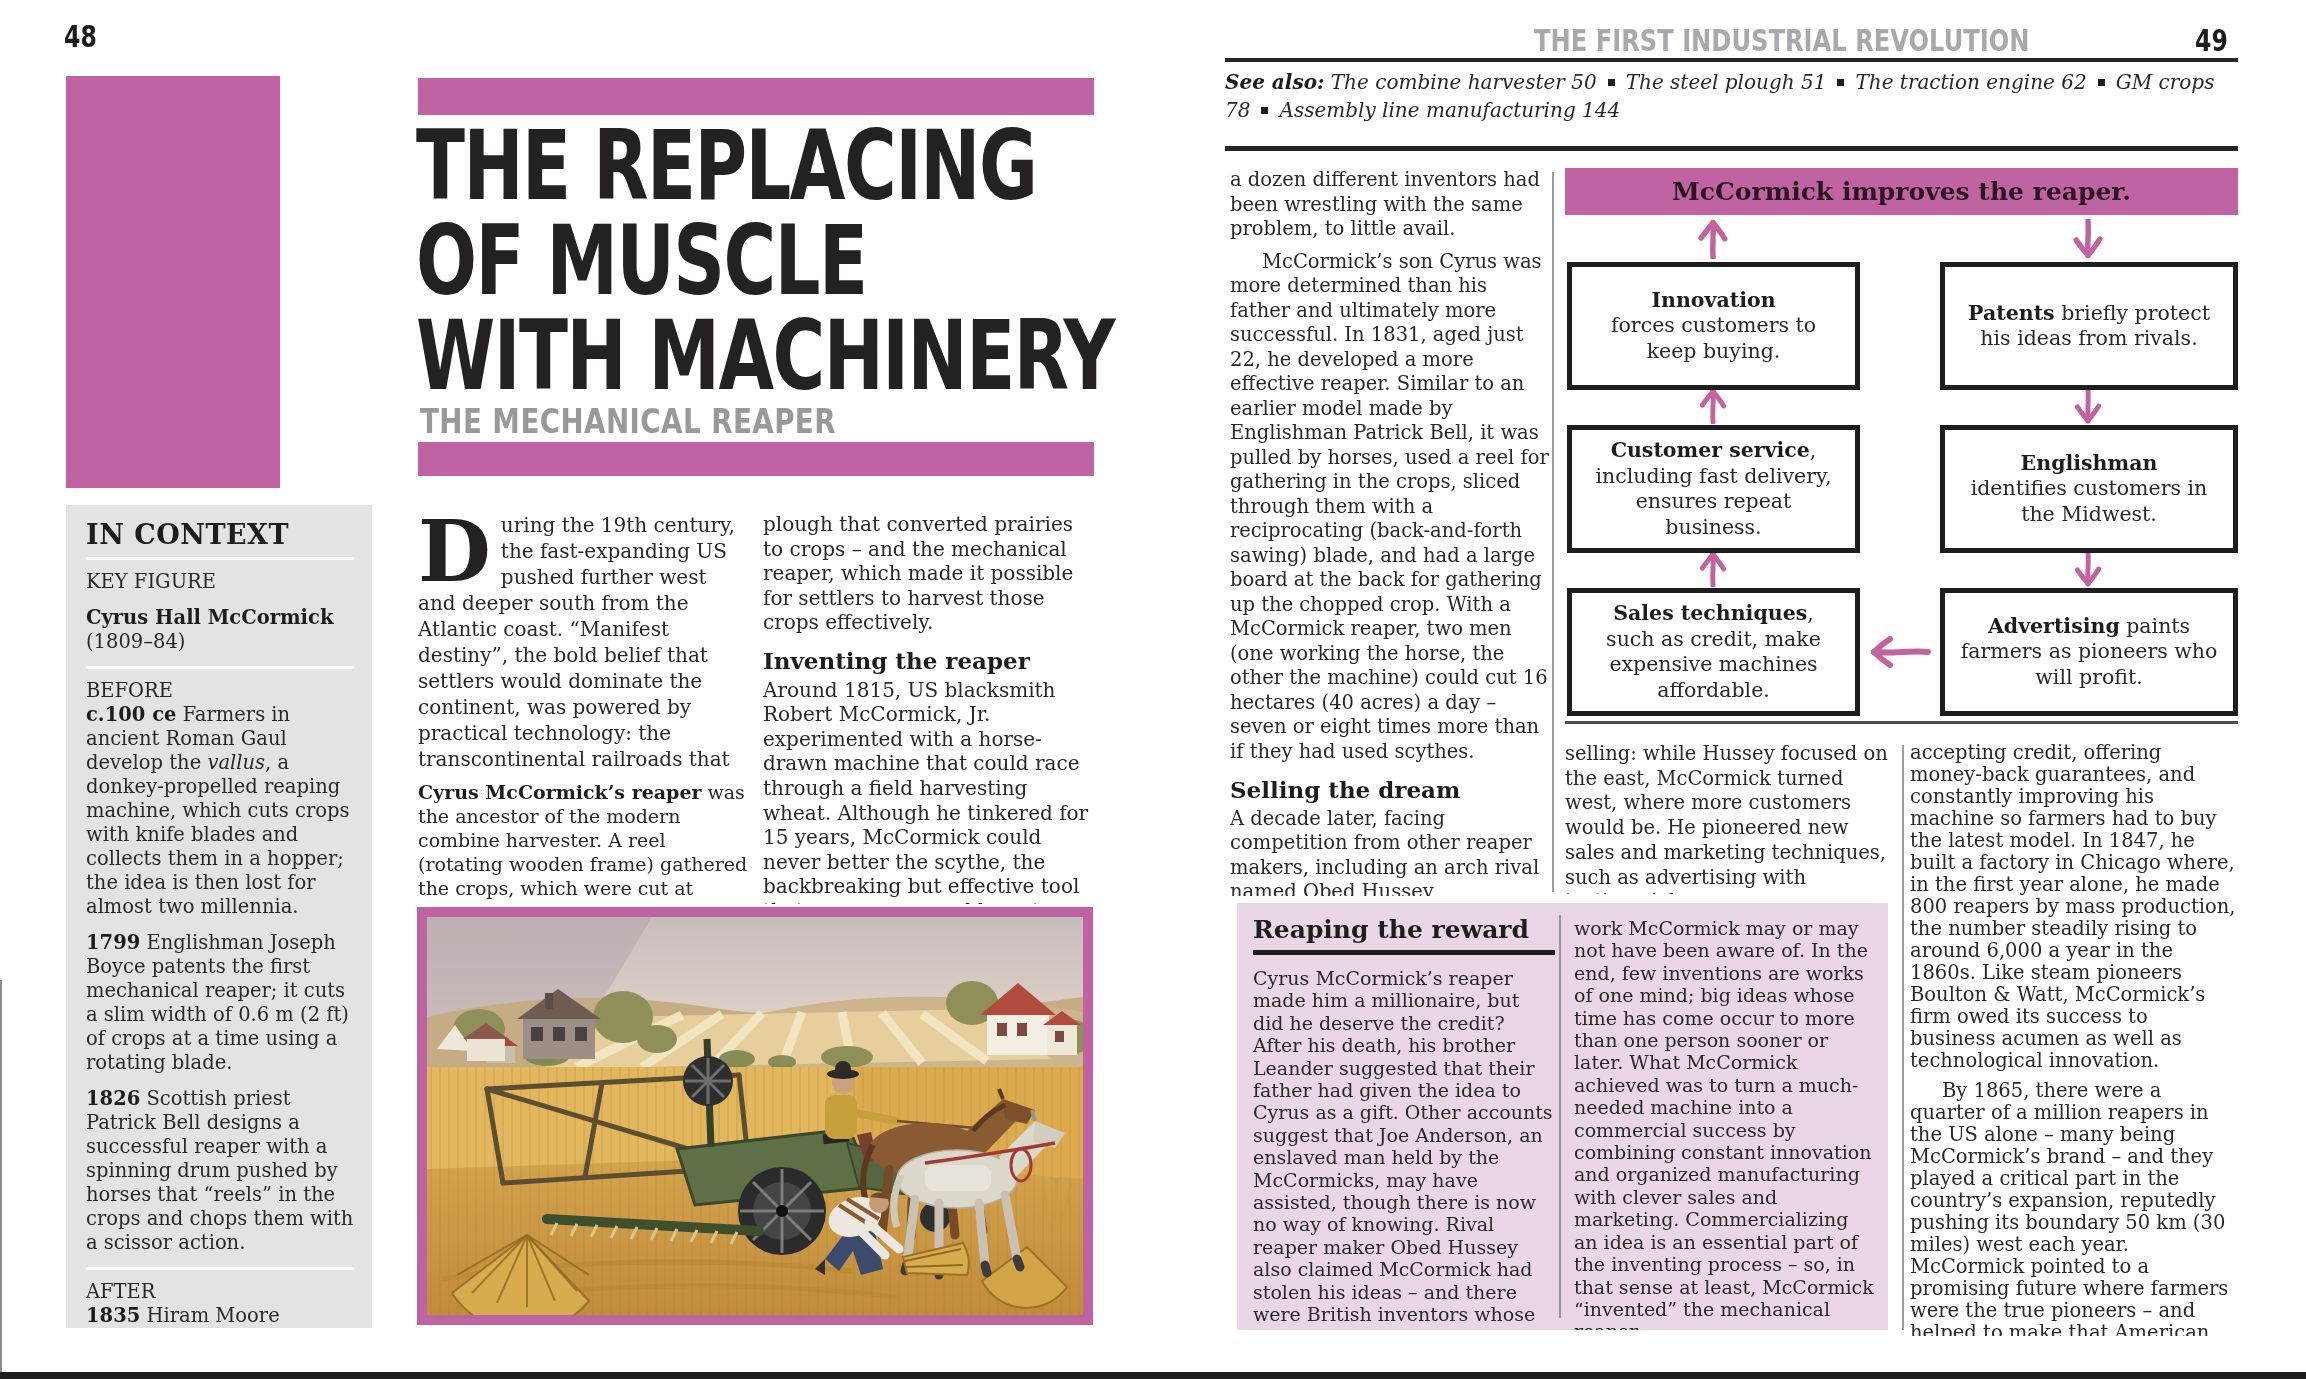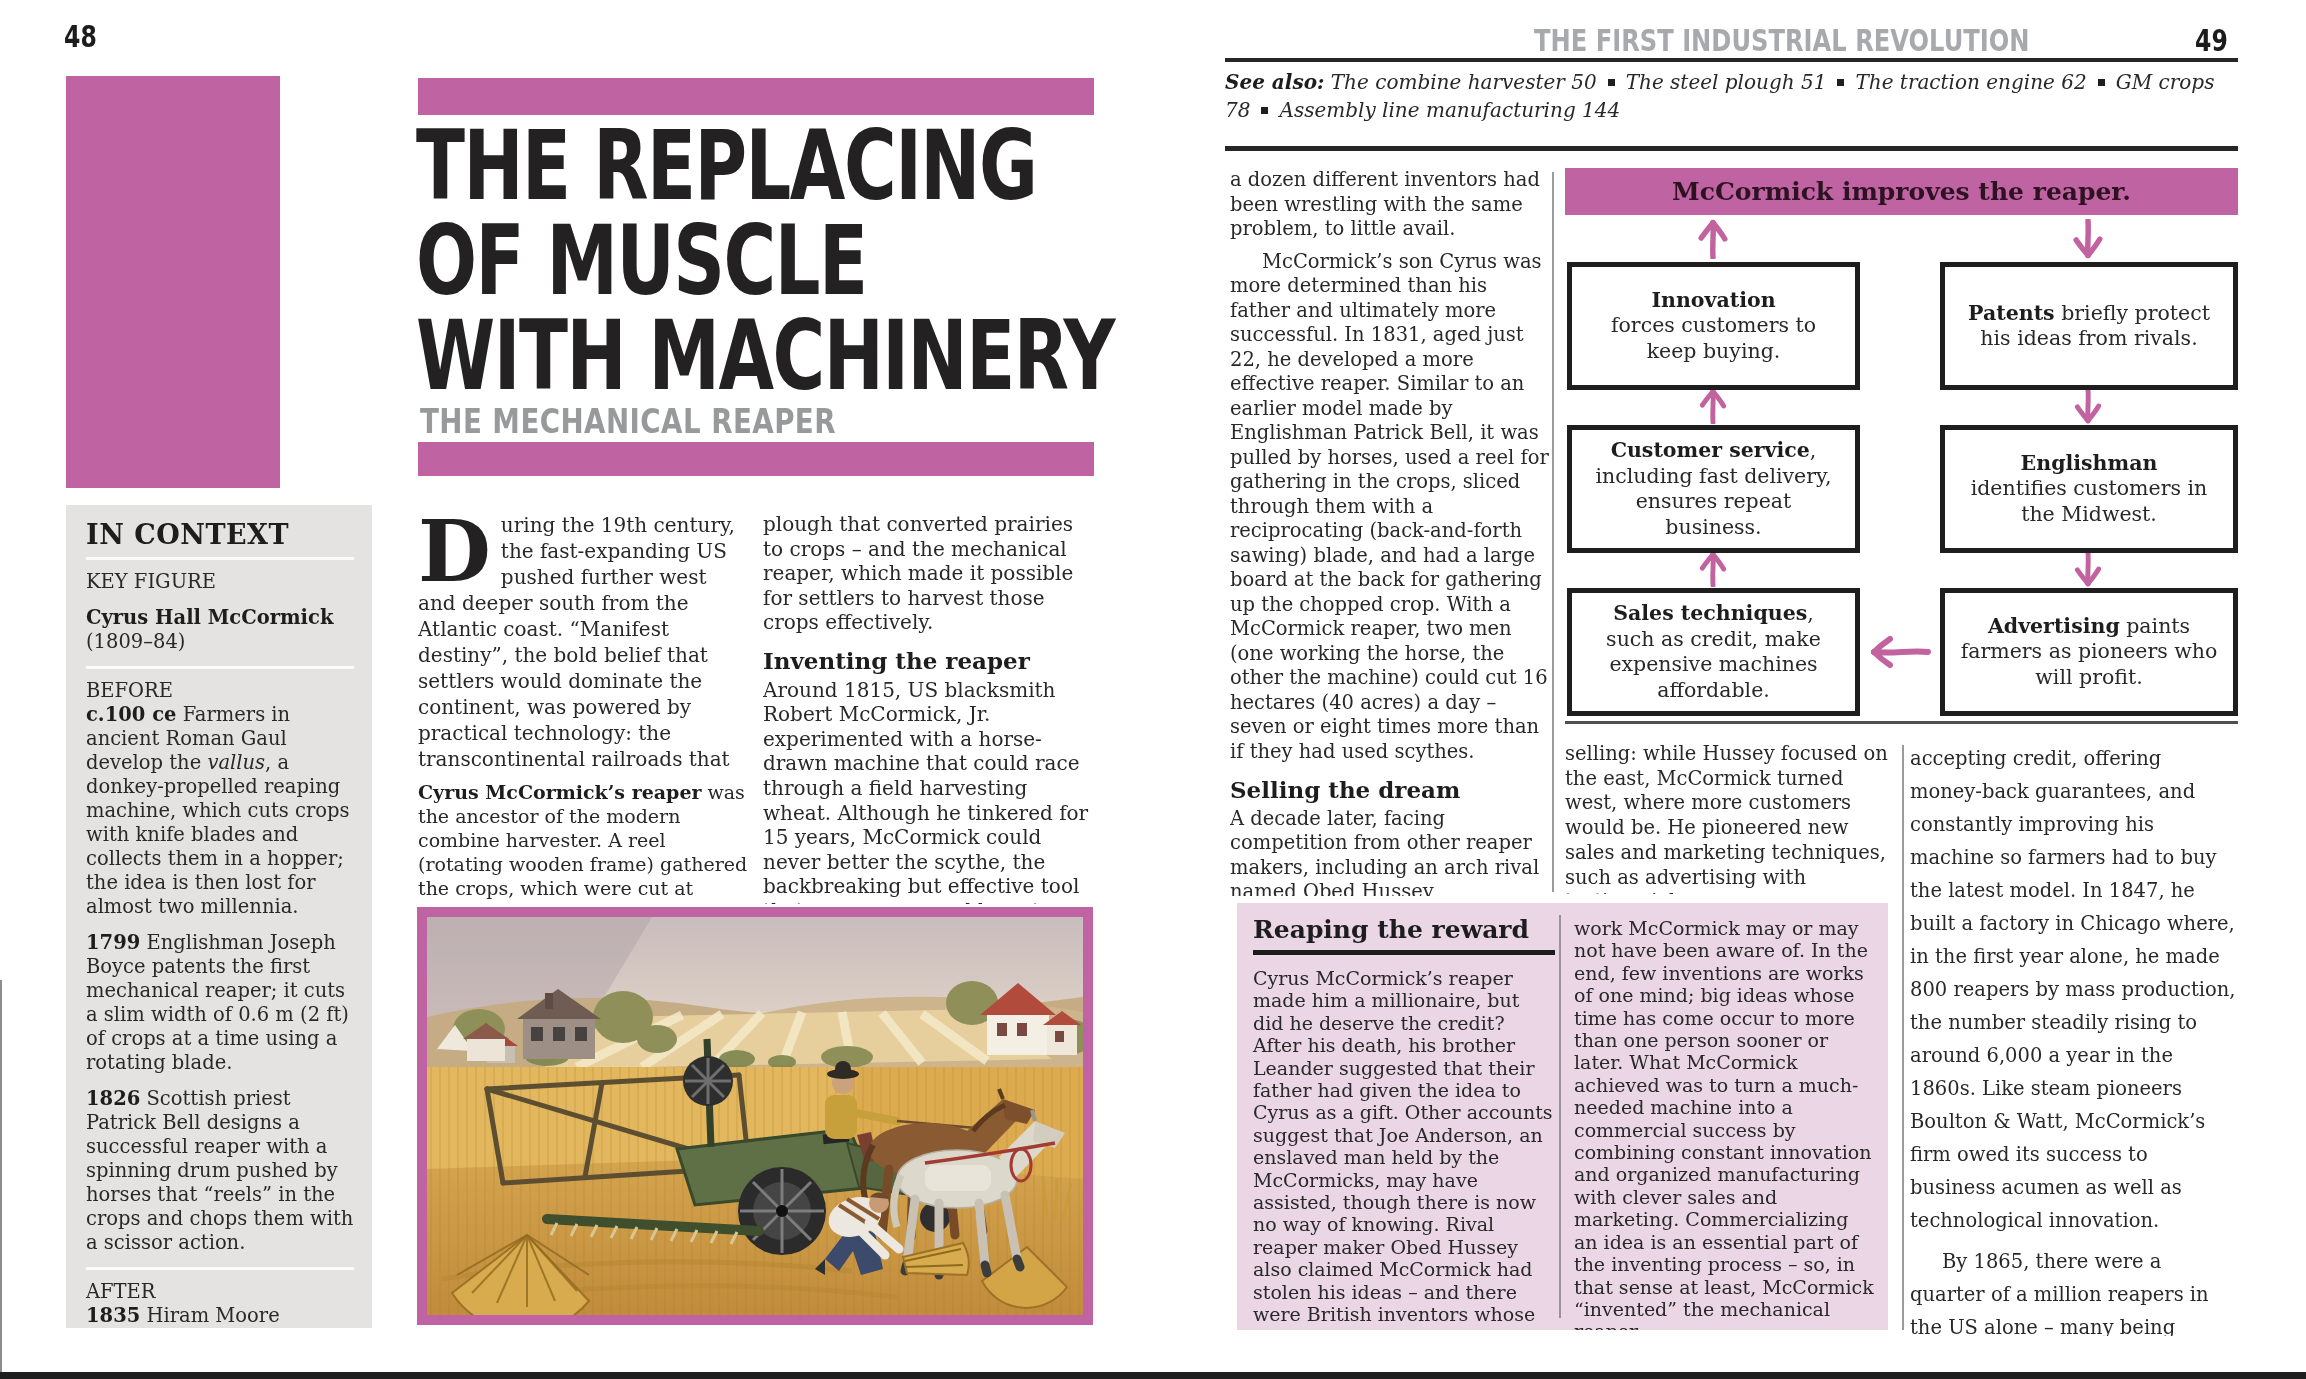--- a/index.html
+++ b/index.html
@@ -399,21 +399,21 @@
   </div>
 
   <div class="abs" style="left:1565px;top:721px;width:673px;height:3px;background:#4f4f4f;"></div>
 
   <div class="abs rcol" style="left:1565px;top:742px;width:324px;height:152px;line-height:24.7px;">
     <p>selling: while Hussey focused on the east, McCormick turned west, where more customers would be. He pioneered new sales and marketing techniques, such as advertising with testimonials,</p>
   </div>
 
   <div class="abs vrule" style="left:1902px;top:745px;height:585px;"></div>
 
-  <div class="abs rcol" style="left:1910px;top:742px;width:328px;height:594px;line-height:33px;">
+  <div class="abs rcol" style="left:1910px;top:742px;width:328px;height:594px;line-height:22px;">
     <p>accepting credit, offering money-back guarantees, and constantly improving his machine so farmers had to buy the latest model. In 1847, he built a factory in Chicago where, in the first year alone, he made 800 reapers by mass production, the number steadily rising to around 6,000 a year in the 1860s. Like steam pioneers Boulton &amp; Watt, McCormick’s firm owed its success to business acumen as well as technological innovation.</p>
     <p class="indent" style="margin-bottom:0;"><span>By 1865, there were a quarter of a million reapers in the US alone – many being McCormick’s brand – and they played a critical part in the country’s expansion, reputedly pushing its boundary 50 km (30 miles) west each year. McCormick pointed to a promising future where farmers were the true pioneers – and helped to make that American dream come true.</span> </p>
   </div>
 
   <div class="abs reward" style="left:1237px;top:903px;width:651px;height:427px;">
     <div class="reward-div" style="left:322px;"></div>
     <div style="position:absolute;left:16px;top:10px;width:302px;">
       <h3>Reaping the reward</h3>
       <div class="title-rule"></div>
       <div class="reward-col">Cyrus McCormick’s reaper made him a millionaire, but did he deserve the credit? After his death, his brother Leander suggested that their father had given the idea to Cyrus as a gift. Other accounts suggest that Joe Anderson, an enslaved man held by the McCormicks, may have assisted, though there is now no way of knowing. Rival reaper maker Obed Hussey also claimed McCormick had stolen his ideas – and there were British inventors whose earlier</div>

